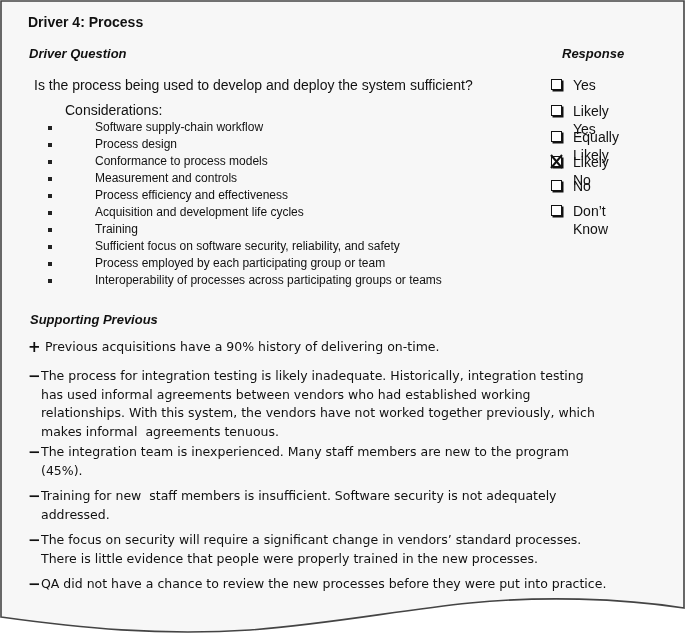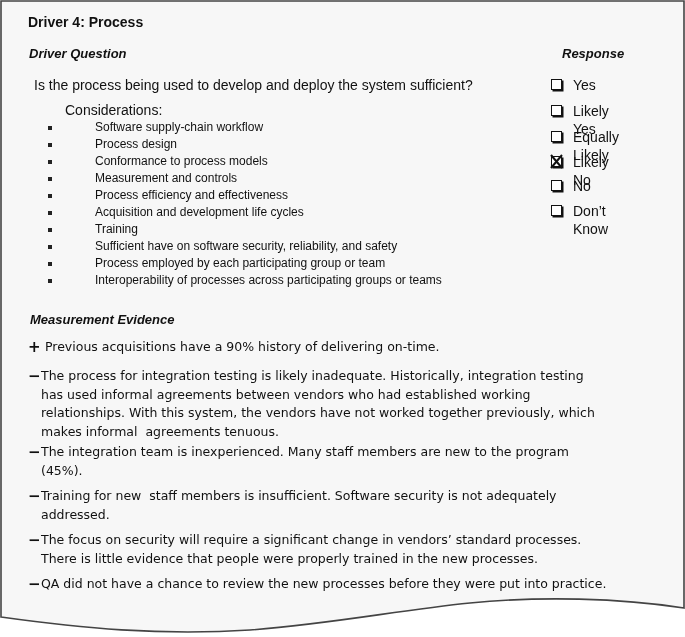--- a/index.html
+++ b/index.html
@@ -40,21 +40,21 @@
   <div class="abs cons">Considerations:</div>
 
   <ul class="bullet-list">
     <li><span class="sq"></span><span>Software supply-chain workflow</span></li>
     <li><span class="sq"></span><span>Process design</span></li>
     <li><span class="sq"></span><span>Conformance to process models</span></li>
     <li><span class="sq"></span><span>Measurement and controls</span></li>
     <li><span class="sq"></span><span>Process efficiency and effectiveness</span></li>
     <li><span class="sq"></span><span>Acquisition and development life cycles</span></li>
     <li><span class="sq"></span><span>Training</span></li>
-    <li><span class="sq"></span><span>Sufficient have on software security, reliability, and safety</span></li>
+    <li><span class="sq"></span><span>Sufficient focus on software security, reliability, and safety</span></li>
     <li><span class="sq"></span><span>Process employed by each participating group or team</span></li>
     <li><span class="sq"></span><span>Interoperability of processes across participating groups or teams</span></li>
   </ul>
 
   <div class="resp-item" style="top:76px;">
     <span class="cb"></span>
     <span class="resp-label">Yes</span>
   </div>
   <div class="resp-item" style="top:102px;">
     <span class="cb"></span>
@@ -74,21 +74,21 @@
   </div>
   <div class="resp-item" style="top:177px;">
     <span class="cb"></span>
     <span class="resp-label">No</span>
   </div>
   <div class="resp-item" style="top:202px;">
     <span class="cb"></span>
     <span class="resp-label">Don’t Know</span>
   </div>
 
-  <div class="abs sec" style="left:18px; top:312px;">Measurement Evidence</div>
+  <div class="abs sec" style="left:18px; top:312px;">Supporting Previous</div>
 
   <div class="ev" style="top:338px;">
     <span class="sign">+</span>
     <span class="txt" style="left:17px;">Previous acquisitions have a 90% history of delivering on-time.</span>
   </div>
 
   <div class="ev" style="top:367px;">
     <span class="sign">−</span>
     <span class="txt">The process for integration testing is likely inadequate. Historically, integration testing</span>
     <span class="txt" style="top:18.5px;">has used informal agreements between vendors who had established working</span>

